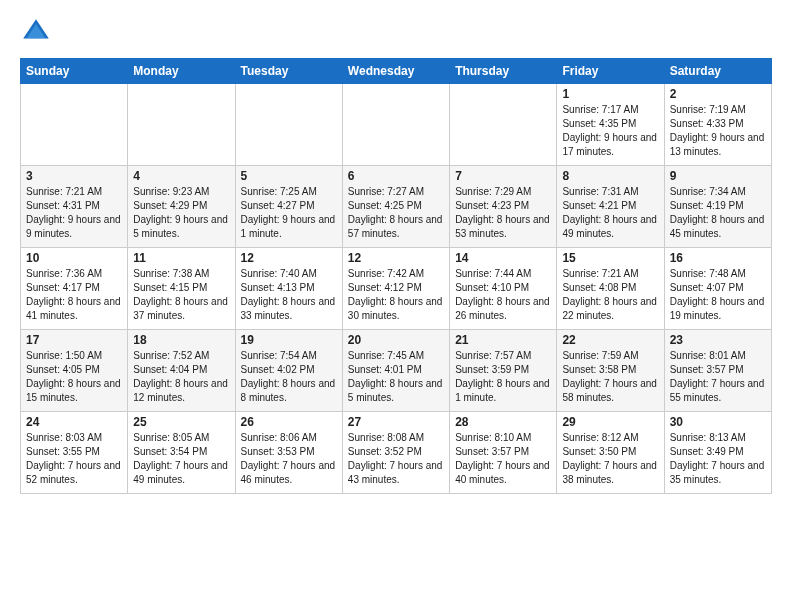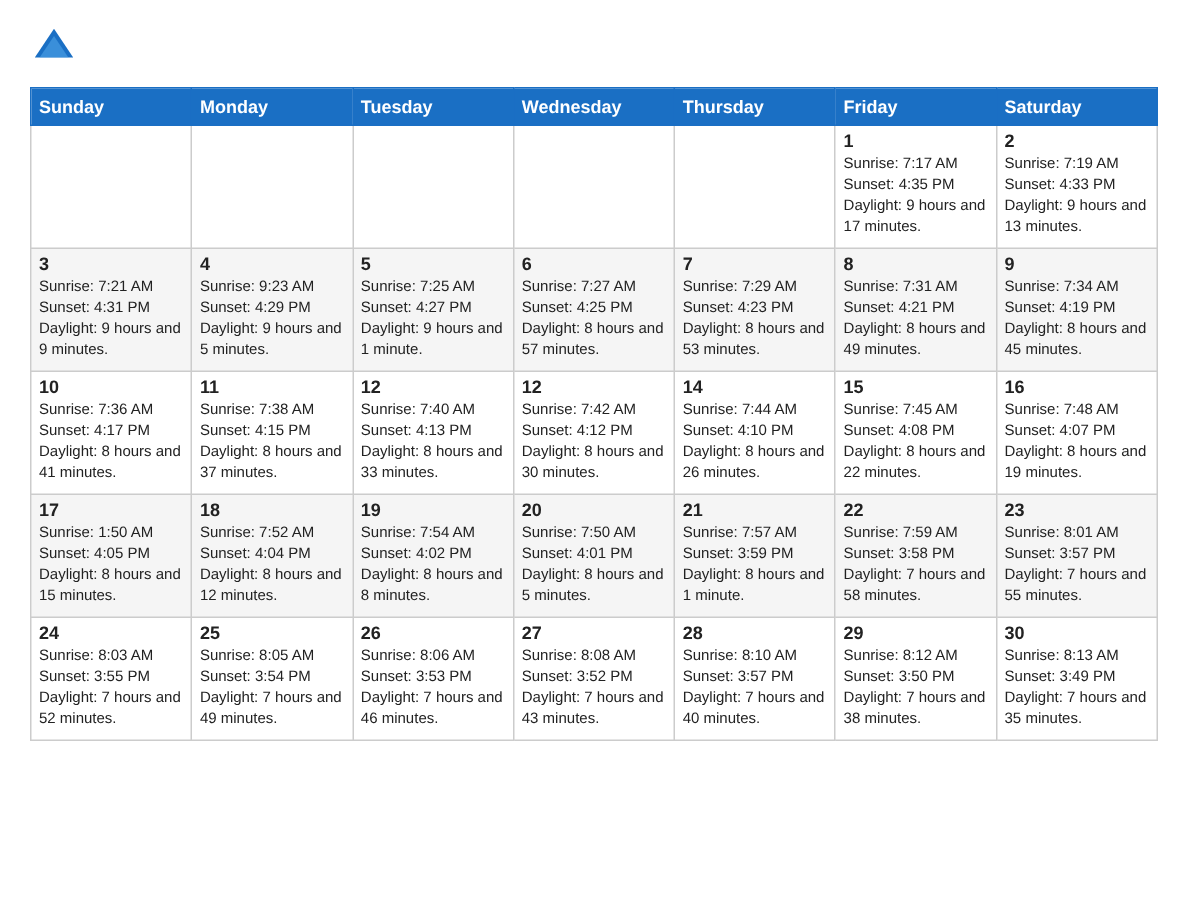--- a/index.html
+++ b/index.html
@@ -214,21 +214,21 @@
 Daylight: 8 hours and 30 minutes.</div>
           </td>
           <td>
             <span class="day-number">14</span>
             <div class="day-info">Sunrise: 7:44 AM
 Sunset: 4:10 PM
 Daylight: 8 hours and 26 minutes.</div>
           </td>
           <td>
             <span class="day-number">15</span>
-            <div class="day-info">Sunrise: 7:45 AM
+            <div class="day-info">Sunrise: 7:21 AM
 Sunset: 4:08 PM
 Daylight: 8 hours and 22 minutes.</div>
           </td>
           <td>
             <span class="day-number">16</span>
             <div class="day-info">Sunrise: 7:48 AM
 Sunset: 4:07 PM
 Daylight: 8 hours and 19 minutes.</div>
           </td>
         </tr>
@@ -246,21 +246,21 @@
 Daylight: 8 hours and 12 minutes.</div>
           </td>
           <td>
             <span class="day-number">19</span>
             <div class="day-info">Sunrise: 7:54 AM
 Sunset: 4:02 PM
 Daylight: 8 hours and 8 minutes.</div>
           </td>
           <td>
             <span class="day-number">20</span>
-            <div class="day-info">Sunrise: 7:50 AM
+            <div class="day-info">Sunrise: 7:45 AM
 Sunset: 4:01 PM
 Daylight: 8 hours and 5 minutes.</div>
           </td>
           <td>
             <span class="day-number">21</span>
             <div class="day-info">Sunrise: 7:57 AM
 Sunset: 3:59 PM
 Daylight: 8 hours and 1 minute.</div>
           </td>
           <td>

